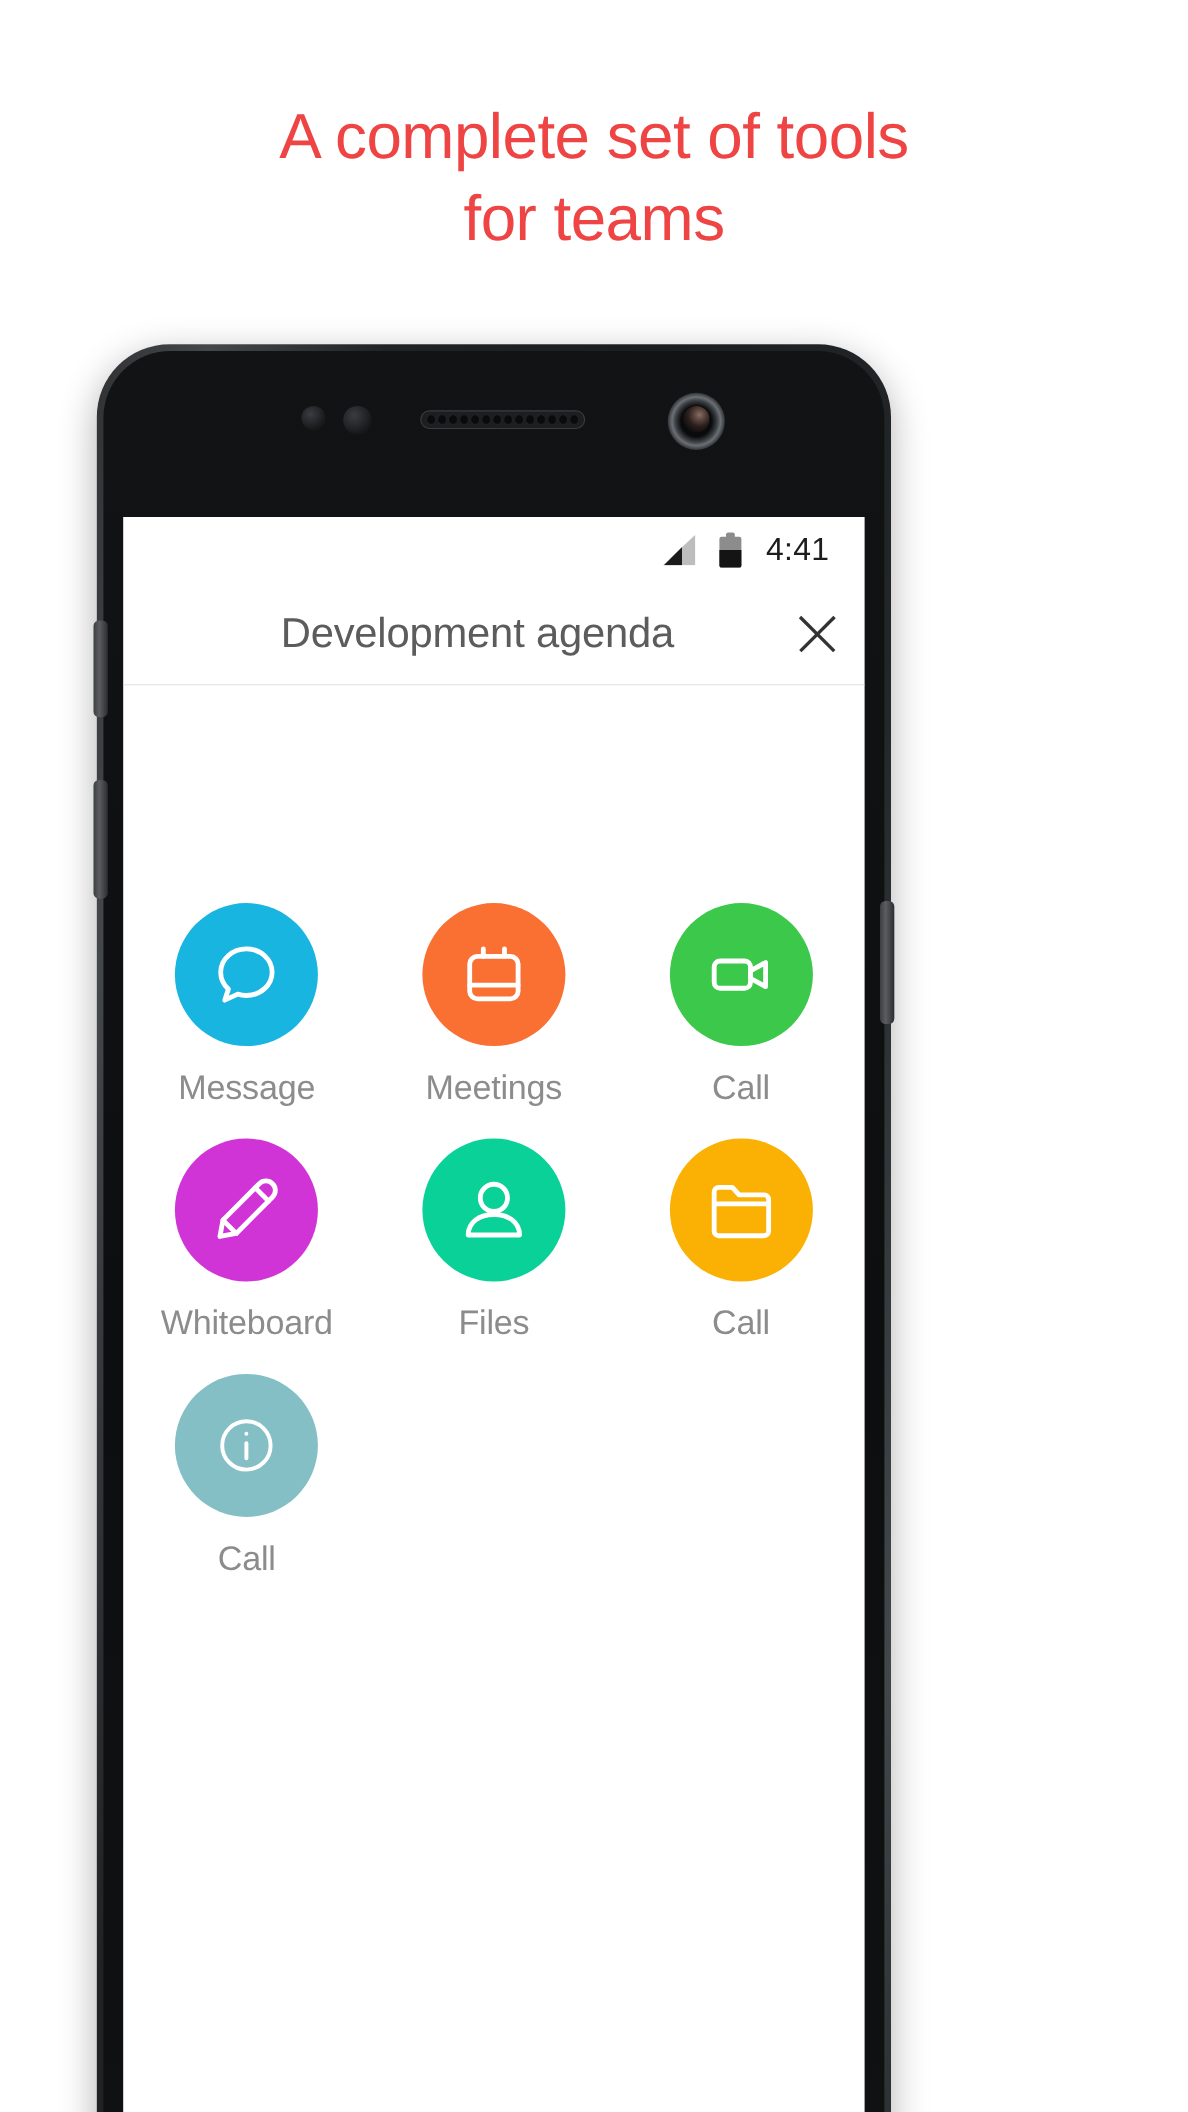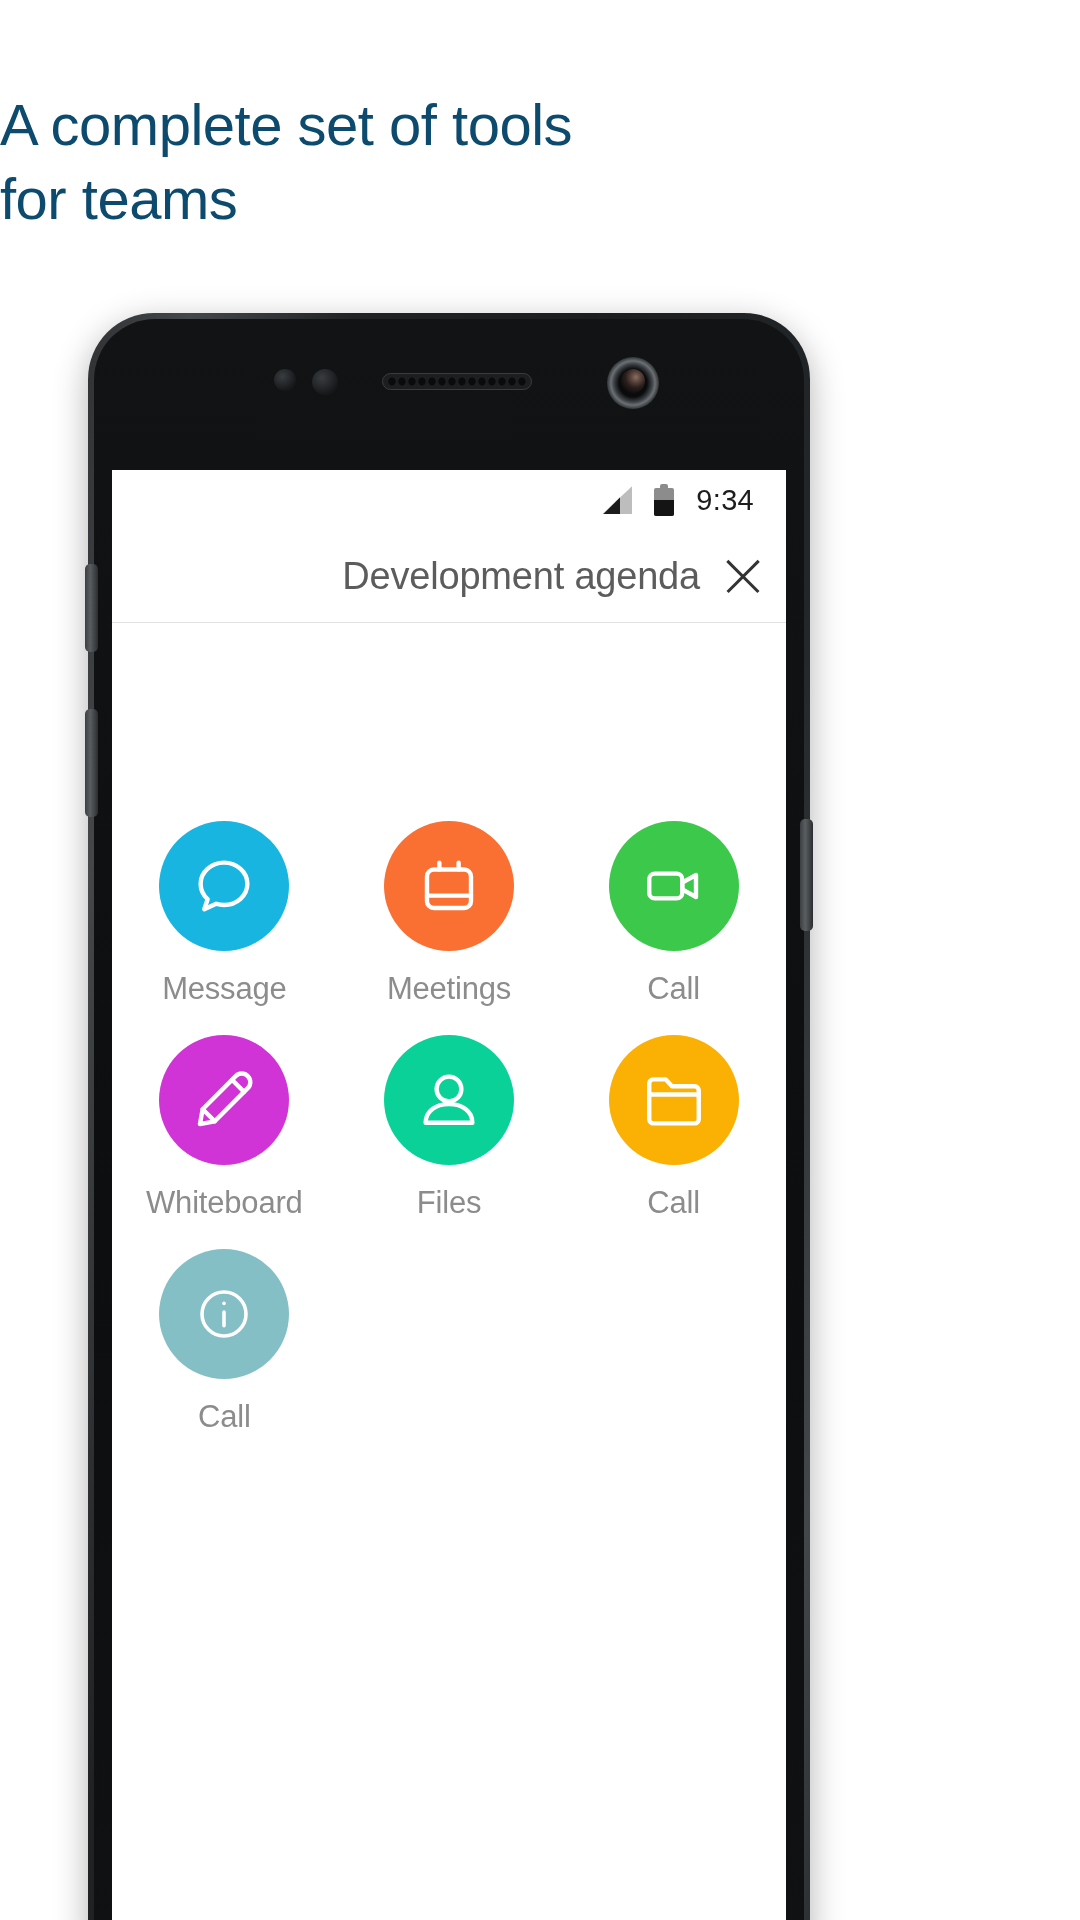--- a/index.html
+++ b/index.html
@@ -7,24 +7,25 @@
     width:1080px; height:1920px;
     background:#ffffff;
     font-family:"Liberation Sans", sans-serif;
     overflow:hidden;
   }
   #stage { position:relative; width:1080px; height:1920px; background:#fff; }
 
   
   .headline {
     position:absolute; left:0; top:88px; width:1080px;
+    text-align:center;
     font-size:58px;
     line-height:74px;
     font-weight:400;
-    color:#0c4a6e;
+    color:#ef4444;
     letter-spacing:-0.5px;
   }
   .headline .l { display:block; }
 
   
   .phone {
     position:absolute;
     left:88px; top:313px;
     width:722px; height:1650px;
     border-radius:66px 66px 34px 34px;
@@ -116,21 +117,21 @@
   }
   .clock { font-size:29px; color:#1d1d1d; letter-spacing:0.3px; }
 
   
   .appbar {
     position:relative; height:93px;
     border-bottom:1px solid #e2e2e2;
     display:flex; align-items:center;
   }
   .appbar-title {
-    flex:1; text-align:right;
+    flex:1; text-align:center;
     font-size:38px; color:#5c5c5c; font-weight:400;
     padding-left:56px; letter-spacing:-0.2px;
   }
   .close-btn {
     width:86px; height:86px; position:relative;
     display:flex; align-items:center; justify-content:center;
   }
   .close-btn span {
     position:absolute; width:44px; height:2.6px; background:#333;
   }
@@ -198,21 +199,21 @@
         <div class="statusbar">
           <div class="sig">
             <div class="full"></div>
               <div class="bars"></div>
           </div>
           <div class="batt">
             <div class="cap"></div>
               <div class="shell"></div>
               <div class="lvl"></div>
           </div>
-          <div class="clock">9:34</div>
+          <div class="clock">4:41</div>
         </div>
 
         <div class="appbar">
           <div class="appbar-title">Development agenda</div>
           <div class="close-btn">
             <span></span>
               <span></span>
           </div>
         </div>
 

